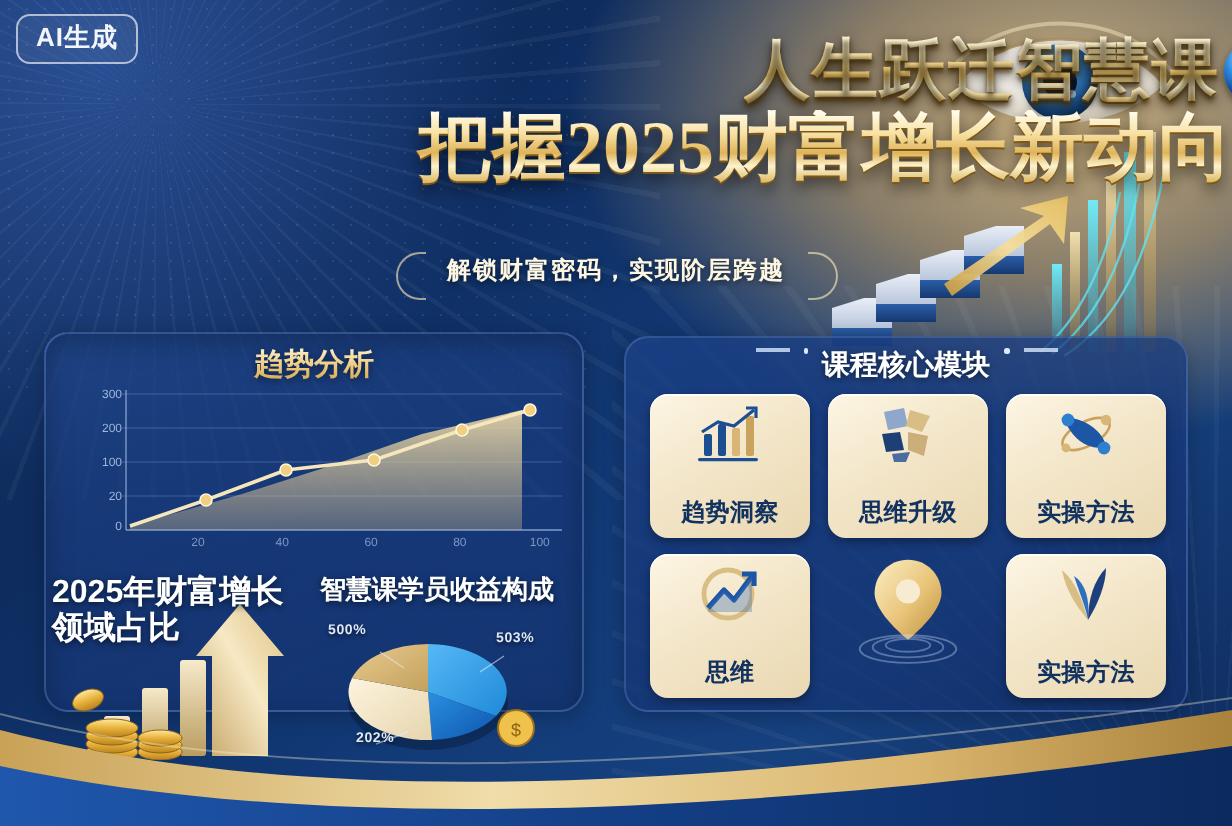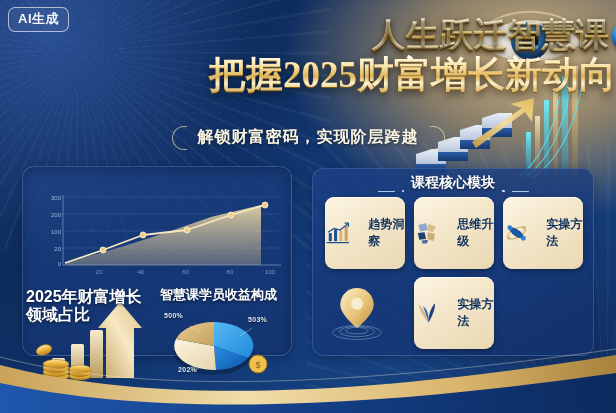--- a/index.html
+++ b/index.html
@@ -78,21 +78,21 @@
     background:linear-gradient(180deg,#fffbe8 4%,#f8e1a4 30%,#dfb45a 55%,#fdf3cf 72%,#d3a441 100%);
     -webkit-background-clip:text; background-clip:text; color:transparent;
     filter:drop-shadow(0 1px 0 #7d5716) drop-shadow(0 3px 4px rgba(0,0,0,.55));
     font-family:Liberation Serif, serif;
   }
   .sub{
     position:absolute; left:0; right:0; top:124px; z-index:20; text-align:center;
   }
   .sub-inner{
     display:inline-block; position:relative; padding:3px 26px;
-    font-size:16px; font-weight:bold; color:#fdf6e2; letter-spacing:1px;
+    font-size:12px; font-weight:bold; color:#fdf6e2; letter-spacing:1px;
     text-shadow:0 1px 3px rgba(0,0,0,.55);
   }
   .sub-inner::before,.sub-inner::after{
     content:""; position:absolute; top:2px; width:14px; height:22px;
     border:1px solid rgba(245,228,180,.65);
   }
   .sub-inner::before{ left:0; border-right:none; border-radius:12px 0 0 12px;}
   .sub-inner::after{ right:0; border-left:none; border-radius:0 12px 12px 0;}
 
   
@@ -137,36 +137,36 @@
 
   
   .panel-right{
     position:absolute; left:312px; top:168px; width:282px; height:188px; z-index:12;
     border-radius:12px;
     background:linear-gradient(160deg, rgba(28,64,133,.80) 0%, rgba(22,54,118,.72) 60%, rgba(18,46,104,.66) 100%);
     border:1px solid rgba(150,190,255,.22);
     box-shadow:0 2px 10px rgba(0,0,0,.25);
   }
   .mods-title{
-    display:flex; align-items:flex-end; justify-content:center; gap:7px;
+    display:flex; align-items:flex-start; justify-content:center; gap:7px;
     margin-top:5px; font-size:14px; font-weight:bold; color:#fff;
     text-shadow:0 1px 3px rgba(0,0,0,.55);
   }
   .mt-dash{ display:inline-block; width:17px; height:1.5px; background:rgba(215,232,255,.8);}
   .mt-dot{ display:inline-block; width:2.5px; height:2.5px; border-radius:50%; background:#dce8ff;}
   .grid{
     position:absolute; left:12px; top:28px; width:258px; height:152px;
     display:grid; grid-template-columns:repeat(3,1fr); grid-template-rows:repeat(2,1fr);
     gap:8px 9px;
   }
   .card{
     position:relative; border-radius:9px;
     background:linear-gradient(150deg,#fdf6e4 0%,#f3e6c9 45%,#e9d8b2 100%);
     box-shadow:0 2px 5px rgba(0,0,0,.35), inset 0 1px 0 rgba(255,255,255,.85);
-    display:flex; flex-direction:row; align-items:center; justify-content:center; gap:16px;
+    display:flex; flex-direction:column; align-items:center; justify-content:center; gap:16px;
   }
   .card.ghost{ background:none; box-shadow:none; }
   .card .ic{ width:36px; height:30px; display:block; }
   .card .cl{
     font-size:12px; font-weight:bold; color:#11315f; letter-spacing:.2px;
   }
   .cta{
     position:absolute; left:393px; top:358px; z-index:22;
     padding:4px 14px 5px; border-radius:14px;
     background:linear-gradient(180deg,#f0362b 0%,#d7201a 55%,#b9130f 100%);
@@ -280,20 +280,21 @@
 
   <div class="headline">
     <span class="hl1">人生跃迁智慧课</span><span class="globe"></span>
     <span class="hl2">把握2025财富增长新动向</span>
   </div>
   <div class="sub">
     <span class="sub-inner">解锁财富密码，实现阶层跨越</span>
   </div>
 
   <div class="panel-left">
+    <div class="panel-title">趋势分析</div>
 
     <div class="chart-box">
       <div class="y-labels">
         <span style="top:0px">300</span>
         <span style="top:17px">200</span>
         <span style="top:34px">100</span>
         <span style="top:51px">20</span>
         <span style="top:66px">0</span>
       </div>
       <svg viewBox="0 0 220 74" width="220" height="74" style="position:absolute;left:24px;top:0">
@@ -457,20 +458,29 @@
           <ellipse cx="18" cy="15" rx="13" ry="6" fill="none" stroke="#c9a35e" stroke-width="1.3" transform="rotate(-28 18 15)"></ellipse>
           <path d="M7 7 C14 6, 26 12, 28 21 C22 24, 11 19, 7 7 Z" fill="#1d56a5"></path>
           <circle cx="9" cy="8" r="3.2" fill="#2f7fd0"></circle>
           <circle cx="27" cy="22" r="3.2" fill="#2f7fd0"></circle>
           <circle cx="28" cy="8" r="2.6" fill="#d9b678"></circle>
           <circle cx="8" cy="22" r="2.2" fill="#d9b678"></circle>
         </svg>
         <span class="cl">实操方法</span>
       </div>
 
+      <div class="card">
+        <svg class="ic" viewBox="0 0 36 30">
+          <circle cx="17" cy="15" r="12" fill="none" stroke="#d8bd85" stroke-width="2.4"></circle>
+          <path d="M7 22 L15 13 L20 18 L29 6" fill="none" stroke="#1d56a5" stroke-width="2.6" stroke-linejoin="round"></path>
+          <path d="M24 5 L30 5 L30 11" fill="none" stroke="#1d56a5" stroke-width="2.6"></path>
+          <path d="M7 22 L15 13 L20 18 L29 6 L29 24 L7 24 Z" fill="#3a6fb5" opacity=".35"></path>
+        </svg>
+        <span class="cl">思维</span>
+      </div>
 
       <div class="card ghost">
         <svg viewBox="0 0 56 60" width="52" height="56">
           <defs>
             <linearGradient id="pinG" x1="0" y1="0" x2="1" y2="1">
               <stop offset="0%" stop-color="#fbeec4"></stop>
                 <stop offset="55%" stop-color="#e8c478"></stop>
               <stop offset="100%" stop-color="#bb8f3c"></stop>
             </linearGradient>
           </defs>

